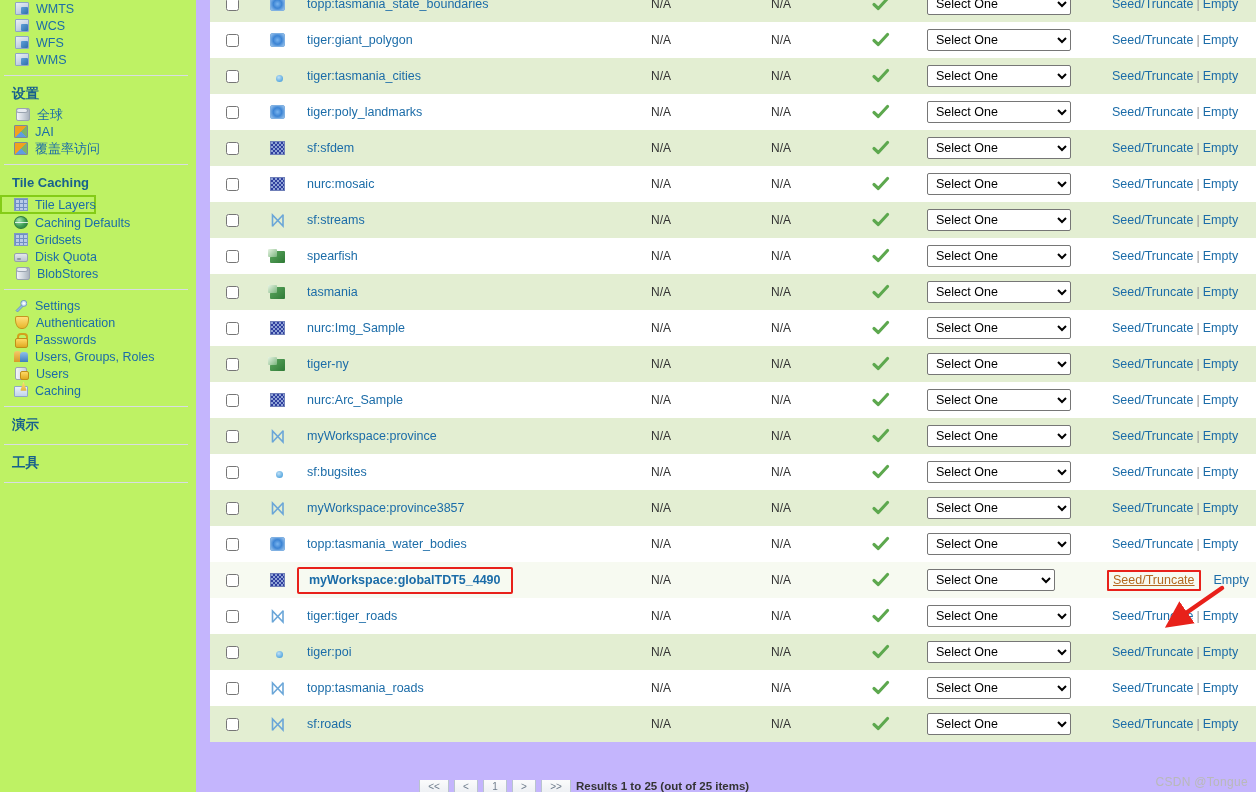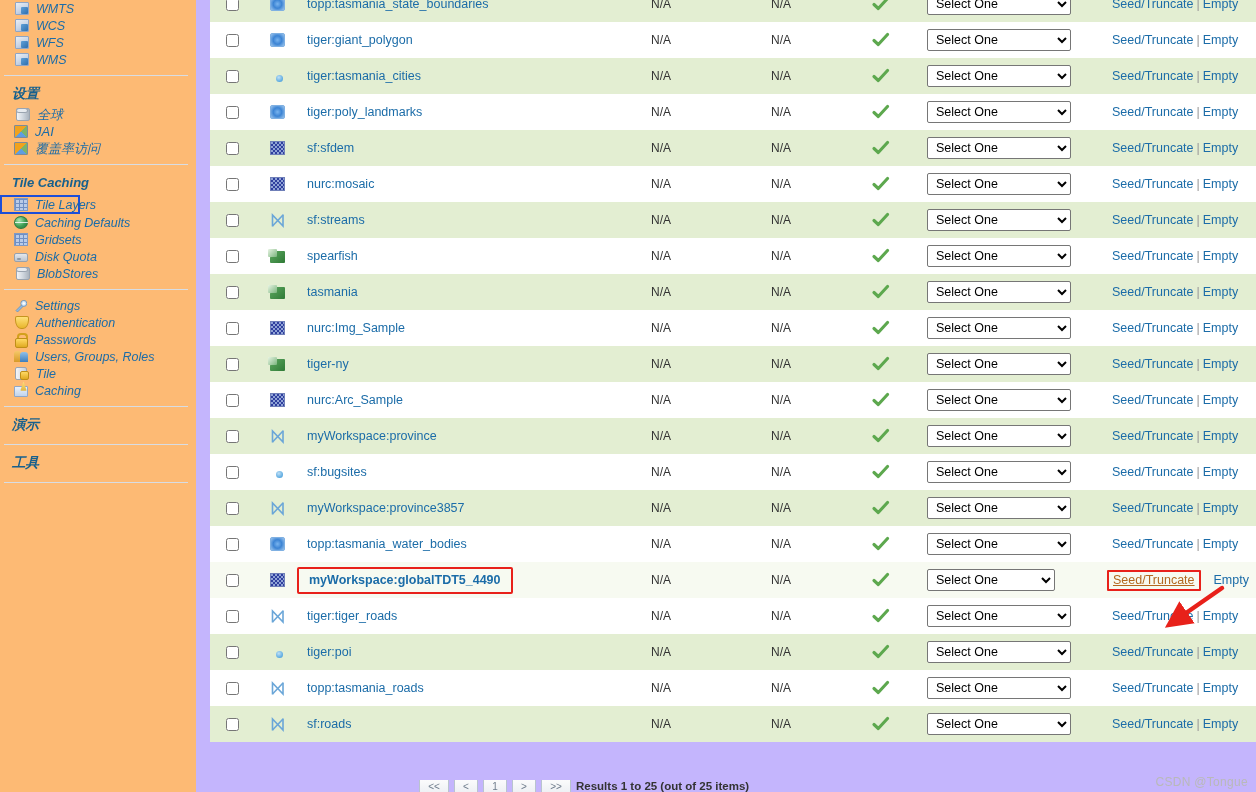--- a/index.html
+++ b/index.html
@@ -15,25 +15,24 @@
     width: 1256px; height: 792px;
     display: flex;
     background: #ffffff;
   }
 
   
   #sidebar {
     width: 196px;
     flex: 0 0 196px;
     height: 792px;
-    background: #fdba74;
+    background: #bef264;
     padding: 0;
     position: relative;
     overflow: hidden;
-    font-style: italic;
   }
   .side-group { padding: 0 0 0 0; }
   .side-rule {
     height: 1px;
     background: #d8dde3;
     margin: 7px 8px 7px 4px;
   }
   .side-header {
     font-size: 13px;
     font-weight: bold;
@@ -53,25 +52,25 @@
     position: relative;
   }
   .side-item .label {
     font-size: 12.5px;
     color: #1b6ca8;
     line-height: 16px;
     white-space: nowrap;
   }
   .side-item.cn .label { font-size: 13px; }
   .side-item.selected {
-    border: 2px solid #1d4ed8;
+    border: 2px solid #84cc16;
     padding: 0px 3px 0px 12px;
     margin-left: 0px;
     height: 19px;
-    width: 80px;
+    width: 96px;
     text-align: center;
   }
   .ico {
     width: 14px; height: 14px;
     flex: 0 0 14px;
     position: relative;
     display: inline-block;
   }
   
   .ico-doc {
@@ -469,21 +468,21 @@
       <div class="side-item">
         <span class="ico ico-lock"></span>
         <span class="label">Passwords</span>
       </div>
       <div class="side-item">
         <span class="ico ico-users"></span>
         <span class="label">Users, Groups, Roles</span>
       </div>
       <div class="side-item">
         <span class="ico ico-datacyl"></span>
-        <span class="label">Tile</span>
+        <span class="label">Users</span>
       </div>
       <div class="side-item">
         <span class="ico ico-pencil"></span>
         <span class="label">Caching</span>
       </div>
     </div>
 
     <div class="side-rule"></div>
     <div class="side-header cn">演示</div>
     <div class="side-rule"></div>

